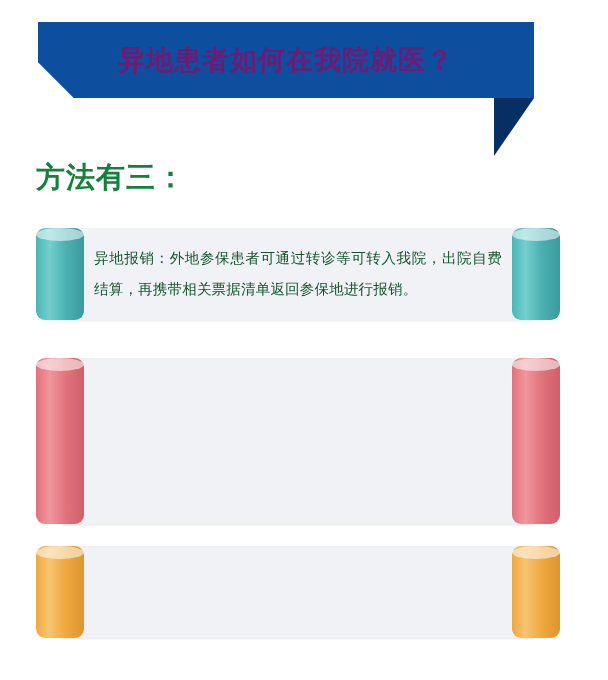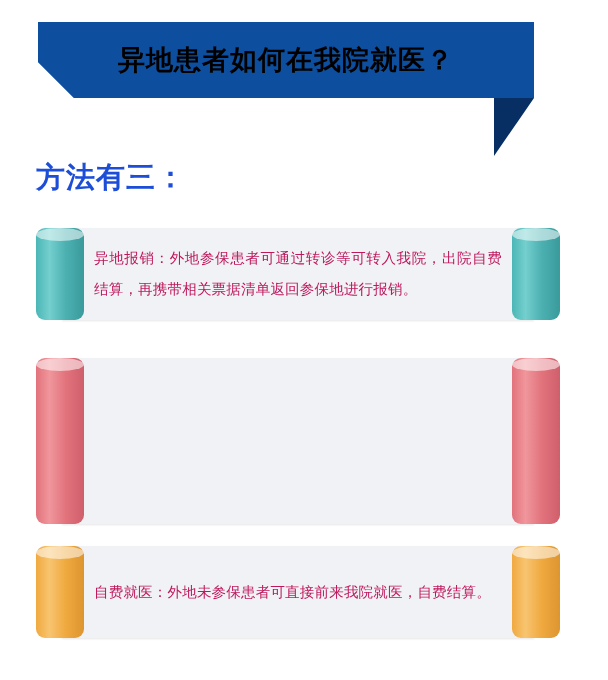--- a/index.html
+++ b/index.html
@@ -39,21 +39,21 @@
   }
   .banner-title {
     position: absolute;
     left: 0;
     top: 0;
     width: 496px;
     height: 76px;
     display: flex;
     align-items: center;
     justify-content: center;
-    color: #000000;
+    color: #701a75;
     font-size: 27px;
     font-weight: bold;
     letter-spacing: 1px;
     line-height: 1;
     text-align: center;
   }
   .banner-tail-left {
     position: absolute;
     left: 0;
     top: 40px;
@@ -72,21 +72,21 @@
     border-bottom: 58px solid transparent;
   }
 
   
   .subtitle {
     position: absolute;
     left: 36px;
     top: 158px;
     font-size: 29px;
     font-weight: bold;
-    color: #1d4ed8;
+    color: #15803d;
     letter-spacing: 1px;
   }
 
   
   .scroll {
     position: absolute;
     left: 36px;
     width: 524px;
   }
   .scroll-body {
@@ -118,21 +118,21 @@
     background: #ffffff;
   }
   .scroll-text {
     position: absolute;
     left: 58px;
     right: 58px;
     top: 50%;
     transform: translateY(-50%);
     font-size: 14.5px;
     line-height: 31px;
-    color: #be185d;
+    color: #14532d;
     letter-spacing: 0.2px;
     text-align: justify;
   }
 
   
   #scroll-1 { top: 228px; height: 92px; }
   #scroll-1 .roller { background: linear-gradient(to right, #4bb6b6 0%, #74cfce 28%, #4cb0b1 62%, #3a9a9c 100%); }
   
   #scroll-2 { top: 358px; height: 166px; }
   #scroll-2 .roller { background: linear-gradient(to right, #e2727c 0%, #f0969c 28%, #e2737d 62%, #cf5f6b 100%); }
@@ -176,16 +176,15 @@
   </div>
 
   <div class="scroll" id="scroll-3">
     <div class="scroll-body"></div>
     <div class="roller left">
         <span class="cap"></span>
       </div>
     <div class="roller right">
         <span class="cap"></span>
       </div>
-    <div class="scroll-text">自费就医：外地未参保患者可直接前来我院就医，自费结算。</div>
   </div>
 
 </div>
 
 </body></html>

